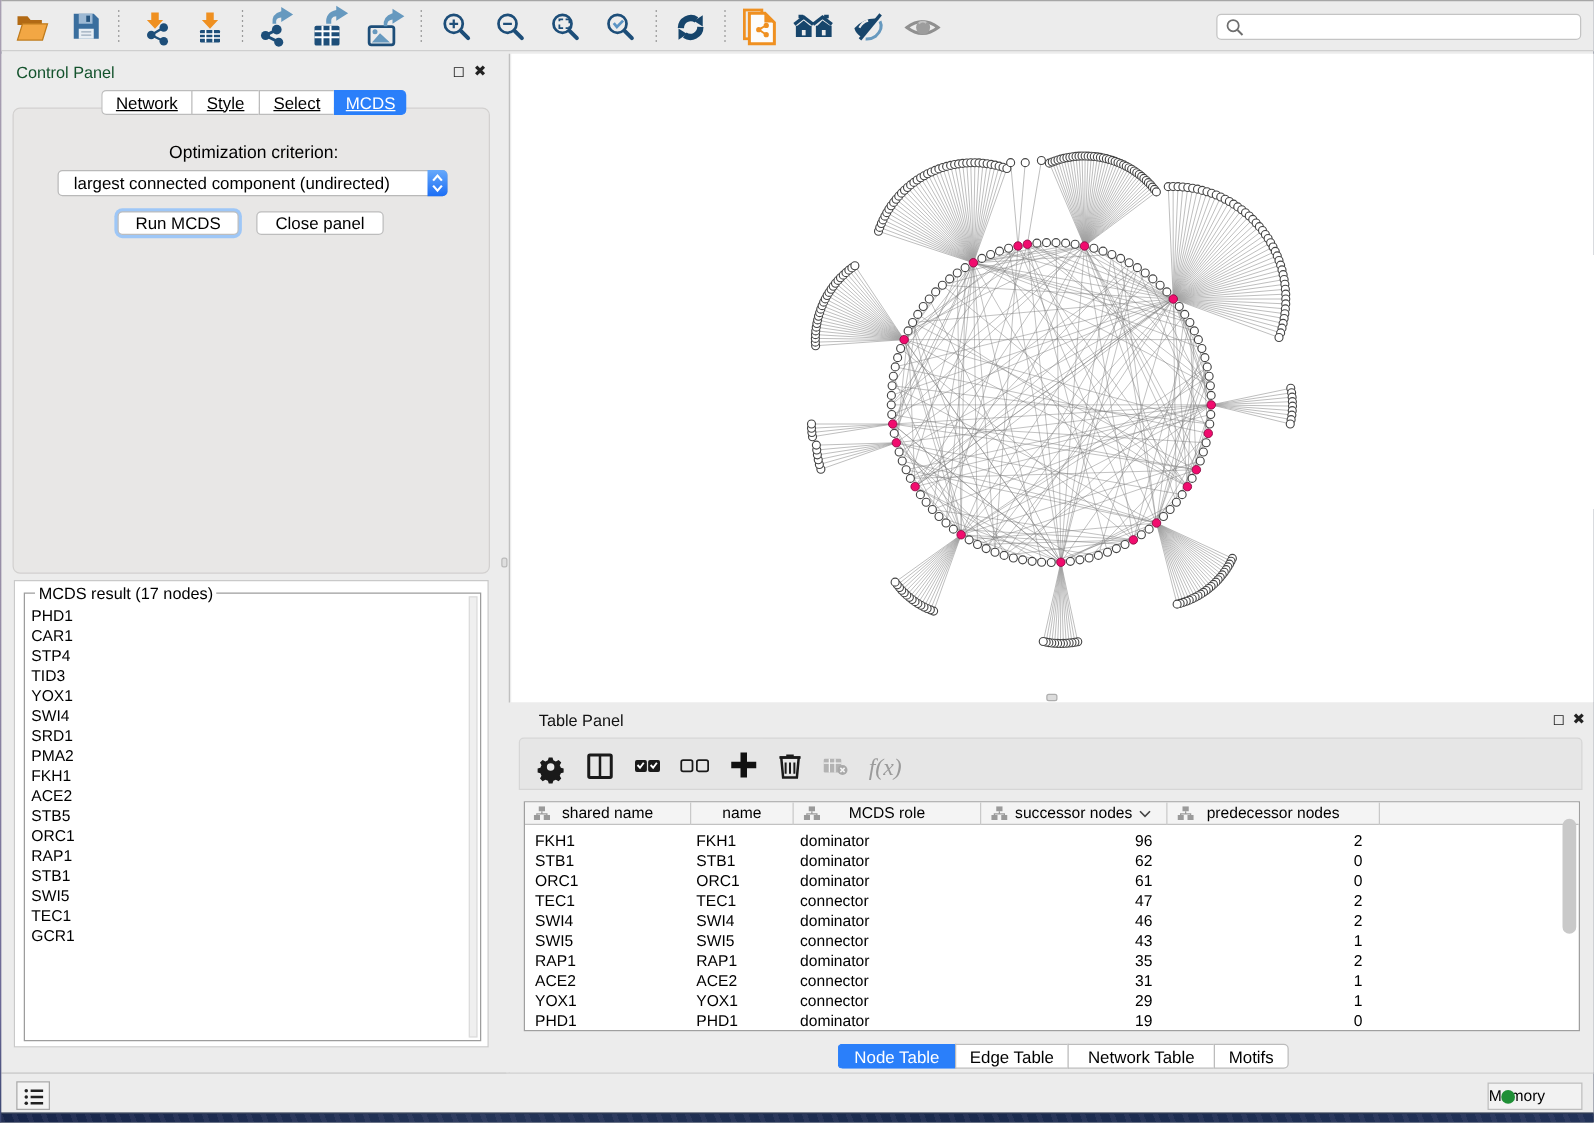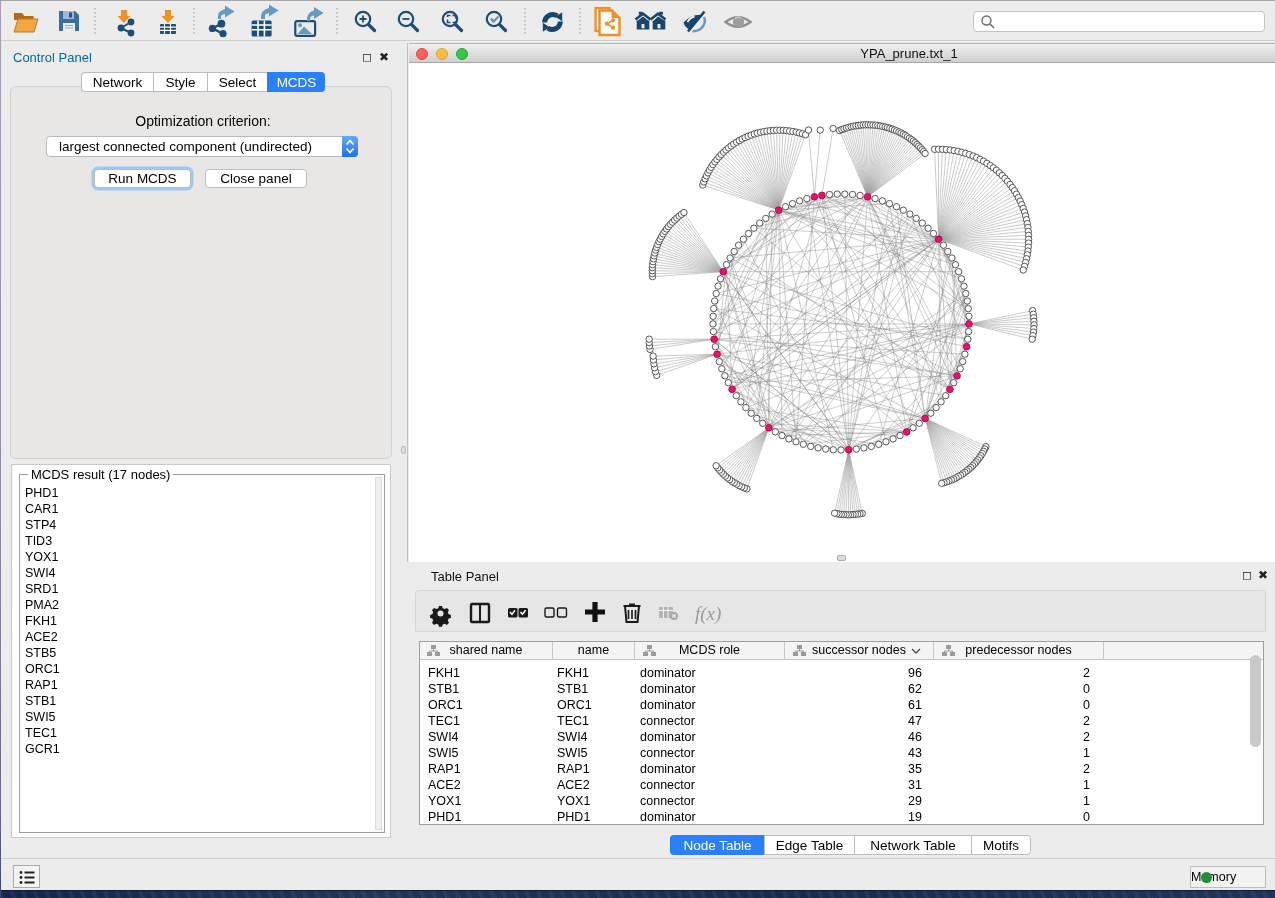--- a/index.html
+++ b/index.html
@@ -5,24 +5,24 @@
 * { margin:0; padding:0; box-sizing:border-box; }
 html,body { width:1275px; height:898px; overflow:hidden; font-family:"Liberation Sans",sans-serif; }
 body { background:#1d2b47; position:relative; }
 #app { position:absolute; left:1px; top:0; width:1274px; height:891px; background:#ececec; }
 
 #toolbar { position:absolute; left:0; top:0; width:1274px; height:41px; background:#ececec; border-top:1px solid #a6a6a6; border-bottom:1px solid #cfcfcf; }
 #searchbox { position:absolute; left:972px; top:10px; width:292px; height:21px; background:#fff; border:1px solid #c4c4c4; border-radius:4px; }
 #searchbox svg { position:absolute; left:6px; top:3px; }
 
 #cpanel { position:absolute; left:0; top:43px; width:404px; height:815px; background:#ececec; }
-#cpanel-title { position:absolute; left:12px; top:7px; font-size:13px; color:#0369a1; }
+#cpanel-title { position:absolute; left:12px; top:7px; font-size:13px; color:#14532d; }
 .winbtns { position:absolute; top:7px; font-size:12px; color:#222; }
 #cp-tabs { position:absolute; left:80px; top:29px; height:20px; display:flex; font-size:13.5px; z-index:3; }
-.cptab { border:1px solid #bcbcbc; border-right:none; background:#fff; color:#000; display:flex; align-items:center; justify-content:center; }
+.cptab { border:1px solid #bcbcbc; border-right:none; background:#fff; color:#000; display:flex; align-items:center; justify-content:center;text-decoration:underline; }
 .cptab:first-child { border-radius:4px 0 0 4px; }
 .cptab.sel { background:linear-gradient(#4aa0fc,#1а6ff2); background:#2a7ffa; color:#fff; border-color:#2a7ffa; border-radius:0 4px 4px 0; }
 #cp-pane { position:absolute; left:9px; top:43px; width:382px; height:373px; background:#e8e7e6; border:1px solid #d2d0cf; border-radius:6px; }
 #opt-label { position:absolute; left:0; top:70px; width:404px; text-align:center; font-size:14px; color:#000; }
 #opt-select { position:absolute; left:45px; top:93px; width:312px; height:21px; background:#fff; border:1px solid #b9b9b9; border-radius:4px; font-size:13.5px; color:#000; line-height:19px; padding-left:12px; }
 #opt-stepper { position:absolute; right:-1px; top:-1px; width:16px; height:21px; background:linear-gradient(#66a9fb,#1c6ef5); border-radius:0 4px 4px 0; }
 .cpbtn { position:absolute; top:126px; height:19px; background:#fff; border:1px solid #bdbdbd; border-radius:4px; font-size:13.5px; text-align:center; line-height:17px; color:#000; }
 #btn-run { left:93px; width:97px; box-shadow:0 0 0 2.5px #9ec7f7; }
 #btn-close { left:204px; width:102px; }
 
@@ -221,26 +221,20 @@
             <circle cx="7" cy="11.5" r="1.4"></circle>
             <circle cx="7" cy="16.5" r="1.4"></circle>
             <path d="M10.5 5.5h10v2h-10zM10.5 10.5h10v2h-10zM10.5 15.5h10v2h-10z"></path>
           </g>
         </svg></div>
     </div>
   <div id="vsplit">
       <div id="vsplit-grip"></div>
     </div>
   <div id="netpanel">
-    <div id="net-titlebar">
-      <div class="tl" style="left:7px; background:#f8615c; border:1px solid #e2463f;"></div>
-      <div class="tl" style="left:27px; background:#fdbc40; border:1px solid #e0a431;"></div>
-      <div class="tl" style="left:47px; background:#34c74b; border:1px solid #24a835;"></div>
-      <div id="net-title">YPA_prune.txt_1</div>
-    </div>
     <div style="position:absolute;left:428px;top:512px;width:9px;height:6px;background:#dcdcdc;border:1px solid #adadad;border-radius:2px;"></div>
       <div id="graph"><svg width="866" height="498" viewBox="0 0 866 498">
           <path d="M369.7 146.2L435.8 130.1M369.7 146.2L451.1 131.4M369.7 146.2L458.6 132.8M369.7 146.2L480.5 139.6M369.7 146.2L529.6 175.2M369.7 146.2L538.8 187.5M369.7 146.2L542.9 194M369.7 146.2L546.5 200.7M369.7 146.2L552.5 214.8M369.7 146.2L559.3 244.6M369.7 146.2L497.7 367.9M369.7 146.2L424.3 385.8M369.7 146.2L387 377.8M369.7 146.2L373 371.6M369.7 146.2L347.8 354.4M369.7 146.2L336.9 343.6M369.7 146.2L319.3 318.7M369.7 146.2L306.4 282.7M369.7 146.2L304.7 244.6M369.7 146.2L309.1 222.1M405.4 132.8L504.1 363.8M405.4 132.8L304 259.9M405.4 132.8L312.8 304.8M405.4 132.8L387 377.8M412.9 131.4L477 377.8M412.9 131.4L347.8 354.4M412.9 131.4L542.9 194M412.9 131.4L559.3 244.6M458.6 132.8L356.8 154.4M458.6 132.8L317.5 200.7M458.6 132.8L559.3 244.6M458.6 132.8L344.9 164.2M458.6 132.8L551.2 304.8M458.6 132.8L548.1 311.8M458.6 132.8L544.7 318.7M458.6 132.8L336.9 343.6M458.6 132.8L532.1 337.8M458.6 132.8L494.3 146.2M458.6 132.8L500.9 150.1M458.6 132.8L497.7 367.9M458.6 132.8L304 259.9M458.6 132.8L538.8 187.5M529.6 175.2L390.6 136.9M529.6 175.2L412.9 131.4M529.6 175.2L428.2 130.1M529.6 175.2L443.5 130.5M529.6 175.2L466.1 134.6M529.6 175.2L500.9 150.1M529.6 175.2L556.8 229.5M529.6 175.2L559.3 244.6M529.6 175.2L560 259.9M529.6 175.2L540.9 325.3M529.6 175.2L532.1 337.8M529.6 175.2L469.7 380.3M529.6 175.2L394.3 380.3M529.6 175.2L379.9 374.9M529.6 175.2L359.9 363.8M529.6 175.2L327.3 331.7M529.6 175.2L323.1 325.3M529.6 175.2L319.3 318.7M529.6 175.2L310.3 297.6M529.6 175.2L304.1 252.3M529.6 175.2L307.2 229.5M529.6 175.2L321.1 194M529.6 175.2L344.9 164.2M560 259.9L394.3 380.3M560 259.9L420.5 130.5M560 259.9L544.7 318.7M560 259.9L336.9 343.6M560 259.9L536.7 331.7M560 259.9L319.3 318.7M560 259.9L315.9 311.8M560 259.9L308.1 290.2M560 259.9L507.2 154.4M560 259.9L305.2 275.2M560 259.9L304 259.9M560 259.9L534.4 181.2M557.6 282.7L558.3 237M557.6 282.7L532.1 337.8M557.6 282.7L500.9 150.1M557.6 282.7L462.3 382.4M557.6 282.7L307.2 229.5M557.6 282.7L552.5 214.8M548.1 311.8L321.1 194M548.1 311.8L373 371.6M548.1 311.8L319.3 318.7M548.1 311.8L305.2 275.2M548.1 311.8L304.4 267.6M548.1 311.8L542.9 194M540.9 325.3L325.2 187.5M540.9 325.3L383.5 139.6M540.9 325.3L344.9 164.2M540.9 325.3L405.4 132.8M540.9 325.3L557.6 282.7M540.9 325.3L546.5 200.7M516.2 354.4L556.8 229.5M516.2 354.4L558.3 237M516.2 354.4L412.9 131.4M516.2 354.4L366.3 367.9M516.2 354.4L304.7 244.6M516.2 354.4L557.6 282.7M516.2 354.4L480.5 139.6M516.2 354.4L315.9 311.8M516.2 354.4L312.8 304.8M516.2 354.4L487.5 142.7M516.2 354.4L469.7 380.3M516.2 354.4L538.8 187.5M516.2 354.4L552.5 214.8M516.2 354.4L432 386M497.7 367.9L556.8 229.5M497.7 367.9L394.3 380.3M497.7 367.9L373 371.6M497.7 367.9L353.7 359.3M497.7 367.9L540.9 325.3M497.7 367.9L542.9 194M497.7 367.9L311.5 214.8M439.7 385.8L314.3 207.7M439.7 385.8L554.9 222.1M439.7 385.8L401.7 382.4M439.7 385.8L334.4 175.2M439.7 385.8L397.9 134.6M439.7 385.8L412.9 131.4M439.7 385.8L435.8 130.1M439.7 385.8L342.2 349.2M439.7 385.8L458.6 132.8M439.7 385.8L323.1 325.3M439.7 385.8L480.5 139.6M439.7 385.8L527.1 343.6M439.7 385.8L494.3 146.2M439.7 385.8L500.9 150.1M439.7 385.8L532.1 337.8M439.7 385.8L497.7 367.9M439.7 385.8L305.2 275.2M359.9 363.8L314.3 207.7M359.9 363.8L363.1 150.1M359.9 363.8L558.3 237M359.9 363.8L321.1 194M359.9 363.8L394.3 380.3M359.9 363.8L560 259.9M359.9 363.8L356.8 154.4M359.9 363.8L556.8 229.5M359.9 363.8L424.3 385.8M359.9 363.8L551.2 304.8M359.9 363.8L458.6 132.8M359.9 363.8L315.9 311.8M359.9 363.8L500.9 150.1M359.9 363.8L491 371.6M359.9 363.8L305.2 275.2M359.9 363.8L469.7 380.3M359.9 363.8L305.7 237M323.1 325.3L424.3 385.8M323.1 325.3L317.5 200.7M323.1 325.3L559.6 267.6M323.1 325.3L451.1 131.4M323.1 325.3L494.3 146.2M323.1 325.3L513.3 159.1M323.1 325.3L529.6 175.2M308.1 290.2L317.5 200.7M308.1 290.2L325.2 187.5M308.1 290.2L401.7 382.4M308.1 290.2L387 377.8M308.1 290.2L536.7 331.7M308.1 290.2L500.9 150.1M305.2 275.2L356.8 154.4M305.2 275.2L369.7 146.2M305.2 275.2L555.9 290.2M305.2 275.2L342.2 349.2M305.2 275.2L458.6 132.8M305.2 275.2L439.7 385.8M314.3 207.7L405.4 132.8M314.3 207.7L558.8 275.2M314.3 207.7L344.9 164.2M314.3 207.7L366.3 367.9M314.3 207.7L428.2 130.1M314.3 207.7L350.7 159.1M314.3 207.7L540.9 325.3M314.3 207.7L439.7 385.8M314.3 207.7L549.7 207.7M412.9 131.4L317.5 200.7M394.3 380.3L321.1 194M310.3 297.6L454.9 383.9M379.9 374.9L507.2 154.4M556.8 229.5L401.7 382.4M336.9 343.6L497.7 367.9M538.8 187.5L387 377.8M304.4 267.6L529.6 175.2M304.7 244.6L558.8 275.2M516.2 354.4L308.1 290.2" fill="none" stroke="#7d7d7d" stroke-width="0.75" opacity="0.5"></path>
           <path d="M369.7 146.2L293.8 121M369.7 146.2L294.8 117.9M369.7 146.2L296.1 114.8M369.7 146.2L297.4 111.9M369.7 146.2L298.9 108.9M369.7 146.2L300.4 106.1M369.7 146.2L302.1 103.3M369.7 146.2L303.9 100.6M369.7 146.2L305.9 97.9M369.7 146.2L307.9 95.4M369.7 146.2L310 92.9M369.7 146.2L312.2 90.5M369.7 146.2L314.6 88.2M369.7 146.2L317 86M369.7 146.2L319.5 83.9M369.7 146.2L322.1 81.9M369.7 146.2L324.7 80M369.7 146.2L327.5 78.2M369.7 146.2L330.3 76.6M369.7 146.2L333.1 75M369.7 146.2L336.1 73.6M369.7 146.2L339.1 72.3M369.7 146.2L342.1 71.1M369.7 146.2L345.2 70M369.7 146.2L348.3 69.1M369.7 146.2L351.5 68.3M369.7 146.2L354.7 67.6M369.7 146.2L357.9 67.1M369.7 146.2L361.1 66.7M369.7 146.2L364.4 66.4M369.7 146.2L367.6 66.2M369.7 146.2L370.9 66.2M369.7 146.2L374.2 66.3M369.7 146.2L377.4 66.6M369.7 146.2L380.7 67M369.7 146.2L383.9 67.5M369.7 146.2L387.1 68.1M369.7 146.2L390.3 68.9M369.7 146.2L393.4 69.8M369.7 146.2L396.5 70.8M405.4 132.8L399.5 66.1M405.4 132.8L411.2 66.1M412.9 131.4L424.1 64.4M458.6 132.8L430.5 66.5M458.6 132.8L432.8 65.6M458.6 132.8L435 64.8M458.6 132.8L437.4 64M458.6 132.8L439.7 63.3M458.6 132.8L442.1 62.7M458.6 132.8L444.5 62.2M458.6 132.8L446.9 61.8M458.6 132.8L449.3 61.4M458.6 132.8L451.8 61.1M458.6 132.8L454.2 60.9M458.6 132.8L456.6 60.8M458.6 132.8L459.1 60.8M458.6 132.8L461.5 60.9M458.6 132.8L464 61M458.6 132.8L466.4 61.2M458.6 132.8L468.9 61.5M458.6 132.8L471.3 61.9M458.6 132.8L473.7 62.4M458.6 132.8L476.1 62.9M458.6 132.8L478.4 63.6M458.6 132.8L480.8 64.3M458.6 132.8L483.1 65.1M458.6 132.8L485.4 66M458.6 132.8L487.6 66.9M458.6 132.8L489.9 67.9M458.6 132.8L492 69M458.6 132.8L494.2 70.2M458.6 132.8L496.3 71.4M458.6 132.8L498.4 72.8M458.6 132.8L500.4 74.2M458.6 132.8L502.4 75.6M458.6 132.8L504.3 77.1M458.6 132.8L506.1 78.7M458.6 132.8L508 80.4M458.6 132.8L509.7 82.1M458.6 132.8L511.4 83.8M458.6 132.8L513 85.7M458.6 132.8L514.6 87.5M458.6 132.8L516.1 89.5M529.6 175.2L525.6 85.3M529.6 175.2L529.5 85.2M529.6 175.2L533.4 85.3M529.6 175.2L537.3 85.6M529.6 175.2L541.2 86M529.6 175.2L545.1 86.6M529.6 175.2L549 87.3M529.6 175.2L552.8 88.3M529.6 175.2L556.6 89.4M529.6 175.2L560.3 90.6M529.6 175.2L564 92M529.6 175.2L567.6 93.6M529.6 175.2L571.1 95.4M529.6 175.2L574.5 97.2M529.6 175.2L577.9 99.3M529.6 175.2L581.2 101.5M529.6 175.2L584.4 103.8M529.6 175.2L587.4 106.2M529.6 175.2L590.4 108.8M529.6 175.2L593.2 111.5M529.6 175.2L595.9 114.4M529.6 175.2L598.5 117.3M529.6 175.2L601 120.4M529.6 175.2L603.3 123.6M529.6 175.2L605.5 126.8M529.6 175.2L607.5 130.2M529.6 175.2L609.4 133.6M529.6 175.2L611.2 137.1M529.6 175.2L612.8 140.7M529.6 175.2L614.2 144.4M529.6 175.2L615.5 148.1M529.6 175.2L616.6 151.9M529.6 175.2L617.5 155.7M529.6 175.2L618.3 159.6M529.6 175.2L618.9 163.4M529.6 175.2L619.3 167.4M529.6 175.2L619.6 171.3M529.6 175.2L619.6 175.2M529.6 175.2L619.6 179.1M529.6 175.2L619.3 183.1M529.6 175.2L618.9 187M529.6 175.2L618.3 190.8M529.6 175.2L617.5 194.7M529.6 175.2L616.6 198.5M529.6 175.2L615.5 202.3M529.6 175.2L614.2 206M560 259.9L623.6 246.6M560 259.9L624.3 250.2M560 259.9L624.7 253.7M560 259.9L624.9 257.3M560 259.9L625 260.9M560 259.9L624.8 264.5M560 259.9L624.5 268.1M560 259.9L623.9 271.7M560 259.9L623.2 275.2M516.2 354.4L576.9 382.7M516.2 354.4L575.8 385M516.2 354.4L574.6 387.3M516.2 354.4L573.3 389.5M516.2 354.4L571.9 391.7M516.2 354.4L570.4 393.8M516.2 354.4L568.8 395.9M516.2 354.4L567.2 397.9M516.2 354.4L565.5 399.8M516.2 354.4L563.7 401.7M516.2 354.4L561.8 403.5M516.2 354.4L559.9 405.2M516.2 354.4L557.9 406.8M516.2 354.4L555.9 408.4M516.2 354.4L553.8 409.9M516.2 354.4L551.6 411.3M516.2 354.4L549.4 412.6M516.2 354.4L547.1 413.8M516.2 354.4L544.8 415M516.2 354.4L542.4 416.1M516.2 354.4L540 417M516.2 354.4L537.6 417.9M516.2 354.4L535.1 418.7M516.2 354.4L532.7 419.3M439.7 385.8L453.2 449.4M439.7 385.8L450.9 449.8M439.7 385.8L448.6 450.2M439.7 385.8L446.3 450.4M439.7 385.8L444 450.6M439.7 385.8L441.7 450.7M439.7 385.8L439.4 450.8M439.7 385.8L437.1 450.7M439.7 385.8L434.7 450.6M439.7 385.8L432.4 450.4M439.7 385.8L430.1 450.1M439.7 385.8L427.9 449.7M439.7 385.8L425.6 449.2M359.9 363.8L337.9 424.9M359.9 363.8L335.3 423.9M359.9 363.8L332.7 422.8M359.9 363.8L330.2 421.6M359.9 363.8L327.7 420.2M359.9 363.8L325.3 418.8M359.9 363.8L323 417.3M359.9 363.8L320.7 415.6M359.9 363.8L318.5 413.9M359.9 363.8L316.4 412.1M359.9 363.8L314.4 410.2M359.9 363.8L312.4 408.2M359.9 363.8L310.6 406.1M359.9 363.8L308.8 403.9M359.9 363.8L307.1 401.7M308.1 290.2L247.7 311.4M308.1 290.2L246.5 307.6M308.1 290.2L245.6 303.8M308.1 290.2L244.9 299.9M308.1 290.2L244.4 296M308.1 290.2L244.1 292.1M305.2 275.2L241 285.4M305.2 275.2L240.5 282M305.2 275.2L240.2 278.6M305.2 275.2L240.2 275.2M314.3 207.7L243.5 212.6M314.3 207.7L243.3 209.7M314.3 207.7L243.3 206.7M314.3 207.7L243.4 203.7M314.3 207.7L243.6 200.7M314.3 207.7L244 197.7M314.3 207.7L244.5 194.8M314.3 207.7L245.1 191.9M314.3 207.7L245.8 189M314.3 207.7L246.7 186.1M314.3 207.7L247.6 183.3M314.3 207.7L248.7 180.5M314.3 207.7L249.9 177.7M314.3 207.7L251.2 175.1M314.3 207.7L252.7 172.4M314.3 207.7L254.2 169.9M314.3 207.7L255.9 167.4M314.3 207.7L257.6 165M314.3 207.7L259.4 162.6M314.3 207.7L261.4 160.3M314.3 207.7L263.4 158.2M314.3 207.7L265.6 156.1M314.3 207.7L267.8 154.1M314.3 207.7L270.1 152.1M314.3 207.7L272.5 150.3M314.3 207.7L274.9 148.6" fill="none" stroke="#a2a2a2" stroke-width="0.7" opacity="0.8"></path>
           <g fill="#fff" stroke="#454545" stroke-width="0.9">
             <circle cx="293.8" cy="121" r="3.2"></circle>
             <circle cx="294.8" cy="117.9" r="3.2"></circle>
             <circle cx="296.1" cy="114.8" r="3.2"></circle>
             <circle cx="297.4" cy="111.9" r="3.2"></circle>
             <circle cx="298.9" cy="108.9" r="3.2"></circle>

